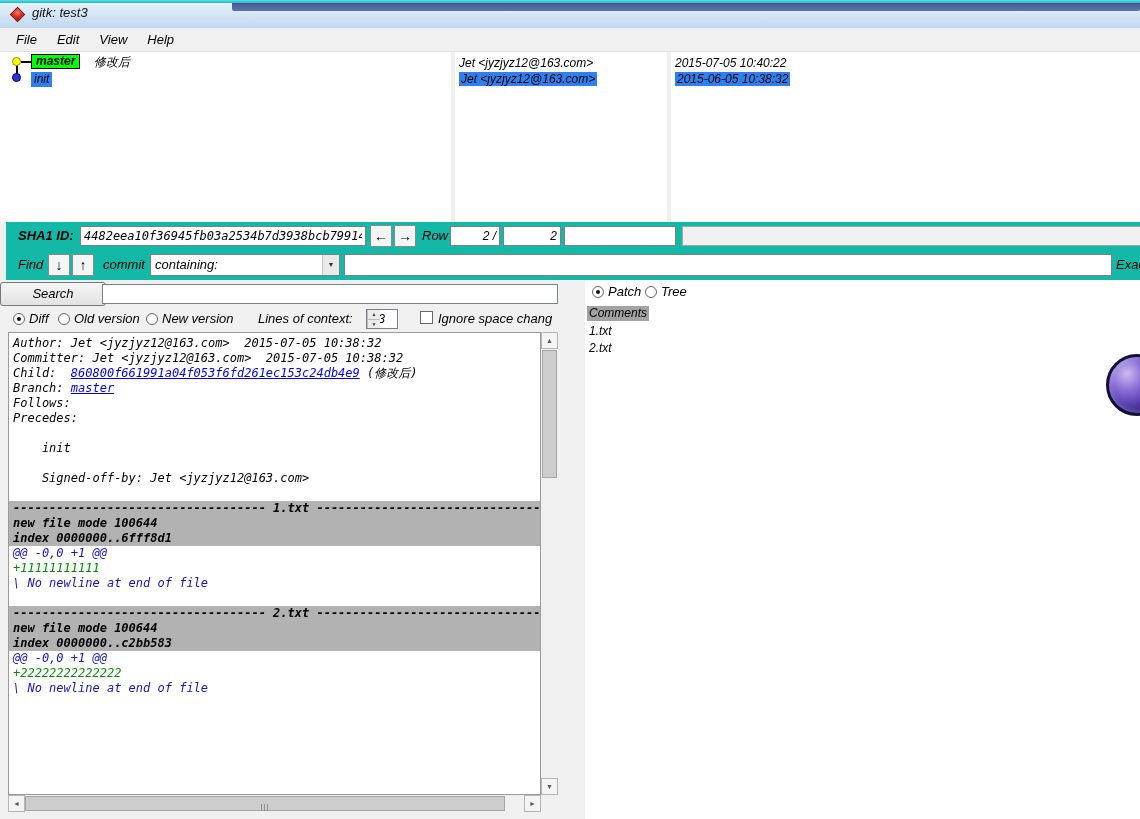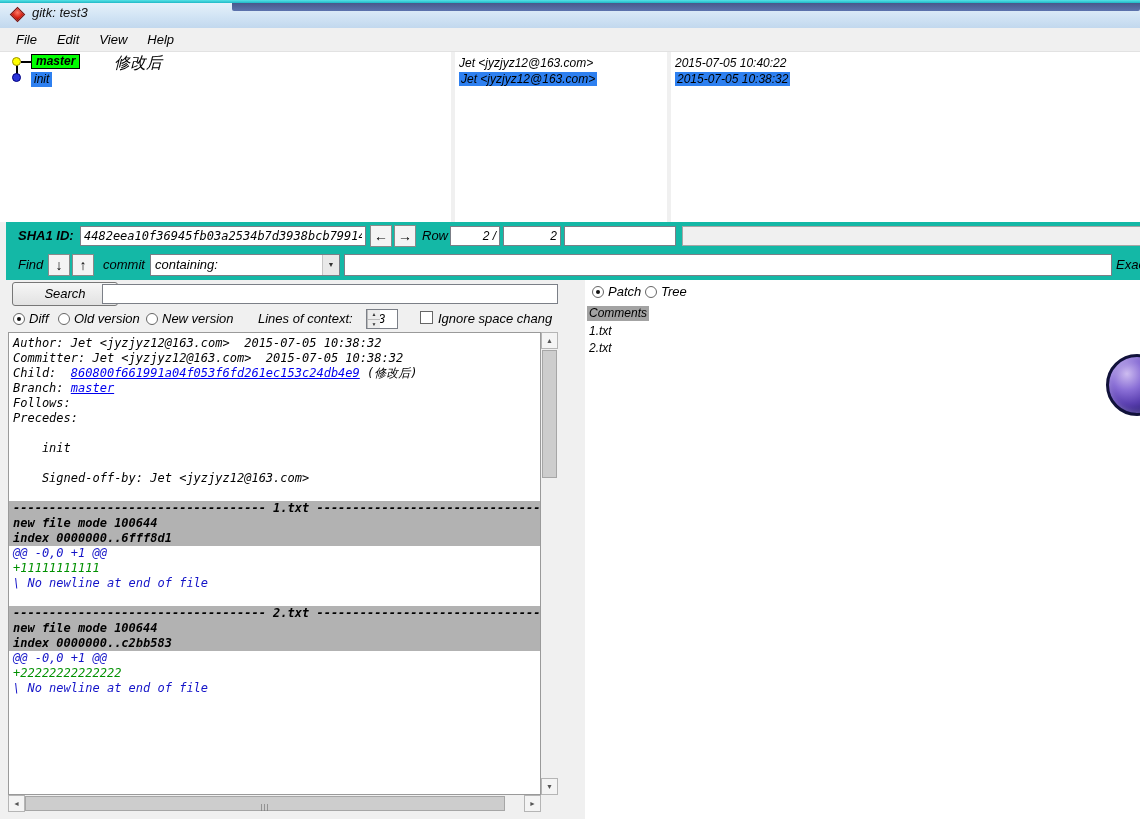--- a/index.html
+++ b/index.html
@@ -37,21 +37,21 @@
   .p-row { position:absolute; left:4px; height:15px; font-size:12px; line-height:15px; white-space:nowrap; }
   .hl { background:#2e80f0; color:#000; padding:0 2px; }
 
   .dot { position:absolute; width:9px; height:9px; border-radius:50%; }
   .head-dot { left:12px; top:5px; background:#ffff00; border:1px solid #9a8f00; }
   .sel-dot  { left:12px; top:21px; background:#2b35d8; border:1px solid #000080; }
   .h-line { position:absolute; left:21px; top:9px; width:10px; height:2px; background:#000; }
   .v-line { position:absolute; left:16px; top:13px; width:2px; height:9px; background:#000; }
   .ref-label { position:absolute; left:31px; top:2px; background:#00ff00; border:1px solid #000;
     font-size:12px; font-weight:bold; line-height:13px; padding:0 4px; }
-  .g-note { position:absolute; left:94px; top:3px; font-size:16px; line-height:15px;margin-left:20px; }
+  .g-note { position:absolute; left:94px; top:3px; font-size:12px; line-height:15px; }
   .g-sel { position:absolute; left:31px; top:20px; background:#2e80f0; font-size:12px;
     line-height:15px; padding:0 3px; }
 
   
   .bar { position:absolute; left:6px; width:1140px; background:#14b8a6; }
   .lbl { position:absolute; white-space:nowrap; }
   .bold { font-weight:bold; }
   .tk-entry { position:absolute; background:#fff; border:1px solid #7b7f87; padding:0 3px;
     font-size:12px; overflow:hidden; white-space:nowrap; }
   .mono { font-family:"DejaVu Sans Mono","Liberation Mono",monospace; }
@@ -153,21 +153,21 @@
     <span class="g-sel">init</span>
   </div>
 
   <div class="panel author-panel">
     <div class="p-row" style="top:4px"><span>Jet &lt;jyzjyz12@163.com&gt;</span></div>
     <div class="p-row" style="top:20px"><span class="hl">Jet &lt;jyzjyz12@163.com&gt;</span></div>
   </div>
 
   <div class="panel date-panel">
     <div class="p-row" style="top:4px"><span>2015-07-05 10:40:22</span></div>
-    <div class="p-row" style="top:20px"><span class="hl">2015-07-05 10:38:32</span></div>
+    <div class="p-row" style="top:20px"><span class="hl">2015-06-05 10:38:32</span></div>
   </div>
 
   <div class="bar" style="top:222px;height:28px">
     <span class="lbl bold" style="left:12px;line-height:28px">SHA1 ID:</span>
     <div class="tk-entry mono" style="left:74px;top:4px;width:286px;height:20px">
       <input value="4482eea10f36945fb03a2534b7d3938bcb799147" style="">
     </div>
     <div class="arrow-btn" style="left:364px;top:3px"><span>←</span></div>
     <div class="arrow-btn" style="left:388px;top:3px"><span>→</span></div>
     <span class="lbl" style="left:416px;line-height:28px">Row</span>
@@ -185,21 +185,21 @@
     <div class="combo" style="left:144px;top:4px;width:190px;height:22px">
       <span class="combo-text">containing:</span>
       <span class="combo-arrow">▼</span>
     </div>
     <div class="tk-entry" style="left:338px;top:4px;width:768px;height:22px">
       <input value="" style="">
     </div>
     <span class="lbl" style="left:1110px;line-height:30px">Exact</span>
   </div>
 
-  <div class="push-btn" style="left:12px;top:282px;width:106px;height:24px;line-height:22px">Search</div>
+  <div class="push-btn" style="left:0;top:282px;width:106px;height:24px;line-height:22px">Search</div>
   <div class="tk-entry" style="left:102px;top:284px;width:456px;height:20px">
     <input value="" style="">
   </div>
 
   <div class="radio sel" style="left:13px;top:313px"></div>
   <span class="lbl" style="left:29px;top:311px">Diff</span>
   <div class="radio" style="left:58px;top:313px"></div>
   <span class="lbl" style="left:74px;top:311px">Old version</span>
   <div class="radio" style="left:146px;top:313px"></div>
   <span class="lbl" style="left:162px;top:311px">New version</span>

